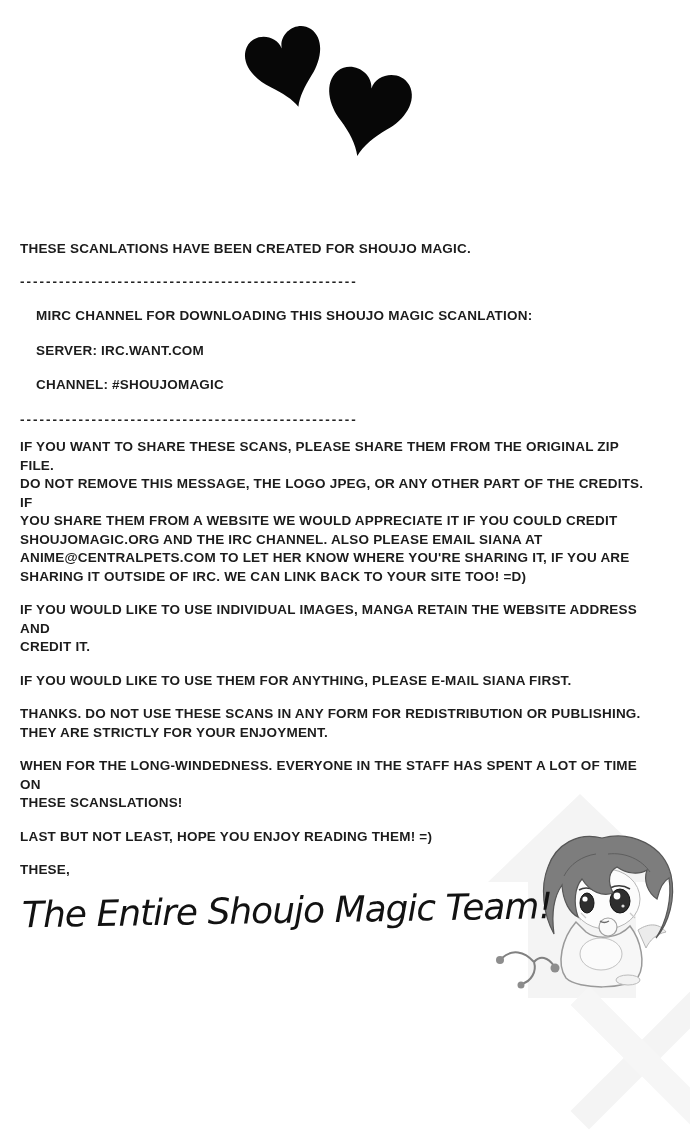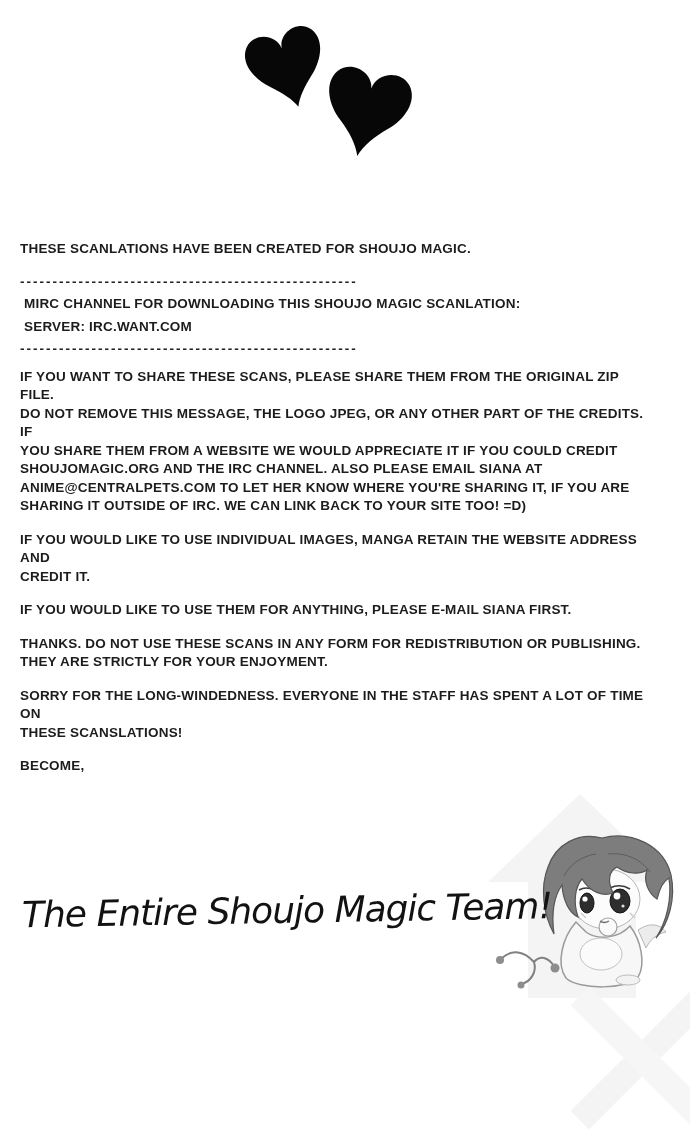--- a/index.html
+++ b/index.html
@@ -17,21 +17,21 @@
   .heart.h1{left:0;top:0;width:88px;height:98px;transform:rotate(-16deg);}
   .heart.h2{left:76px;top:36px;width:96px;height:114px;transform:rotate(11deg);}
 
   
   .content{
     position:absolute;left:20px;top:240px;width:652px;
     font-size:13.5px;font-weight:700;line-height:18.5px;
     letter-spacing:.2px;
   }
   .content p{margin:0 16px 15px 0;white-space:pre-line;}
-  .content p.tight{margin:4px;}
+  .content p.tight{margin:16px;}
   .content p.intro{margin:0 0 14px 0;}
   .content p.divider{
     margin:0;letter-spacing:2px;font-weight:700;color:#222;
     white-space:nowrap;overflow:hidden;
   }
   .content p.divider.bottom{margin:0 0 9px 0;}
 
   
   .signature{
     position:absolute;left:22px;top:890px;width:500px;
@@ -110,32 +110,34 @@
         </g>
       </g>
     </svg>
   </div>
 
   <div class="content">
     <p class="intro">THESE SCANLATIONS HAVE BEEN CREATED FOR SHOUJO MAGIC.</p>
     <p class="divider">----------------------------------------------------</p>
     <p class="tight">MIRC CHANNEL FOR DOWNLOADING THIS SHOUJO MAGIC SCANLATION:</p>
     <p class="tight">SERVER: IRC.WANT.COM</p>
+    <p class="tight">CHANNEL: #SHOUJOMAGIC</p>
     <p class="divider bottom">----------------------------------------------------</p>
     <p>IF YOU WANT TO SHARE THESE SCANS, PLEASE SHARE THEM FROM THE ORIGINAL ZIP FILE.
 DO NOT REMOVE THIS MESSAGE, THE LOGO JPEG, OR ANY OTHER PART OF THE CREDITS. IF
 YOU SHARE THEM FROM A WEBSITE WE WOULD APPRECIATE IT IF YOU COULD CREDIT
 SHOUJOMAGIC.ORG AND THE IRC CHANNEL. ALSO PLEASE EMAIL SIANA AT
 ANIME@CENTRALPETS.COM TO LET HER KNOW WHERE YOU'RE SHARING IT, IF YOU ARE
 SHARING IT OUTSIDE OF IRC. WE CAN LINK BACK TO YOUR SITE TOO! =D)</p>
     <p>IF YOU WOULD LIKE TO USE INDIVIDUAL IMAGES, MANGA RETAIN THE WEBSITE ADDRESS AND
 CREDIT IT.</p>
     <p>IF YOU WOULD LIKE TO USE THEM FOR ANYTHING, PLEASE E-MAIL SIANA FIRST.</p>
     <p>THANKS. DO NOT USE THESE SCANS IN ANY FORM FOR REDISTRIBUTION OR PUBLISHING.
 THEY ARE STRICTLY FOR YOUR ENJOYMENT.</p>
-    <p>SORRY FOR THE LONG-WINDEDNESS. EVERYONE IN THE STAFF HAS SPENT A LOT OF TIME ON
+    <p>WHEN FOR THE LONG-WINDEDNESS. EVERYONE IN THE STAFF HAS SPENT A LOT OF TIME ON
 THESE SCANSLATIONS!</p>
-    <p>BECOME,</p>
+    <p>LAST BUT NOT LEAST, HOPE YOU ENJOY READING THEM! =)</p>
+    <p>THESE,</p>
   </div>
 
   <div class="signature">The Entire Shoujo Magic Team!</div>
 
 </div>
 
 </body></html>

